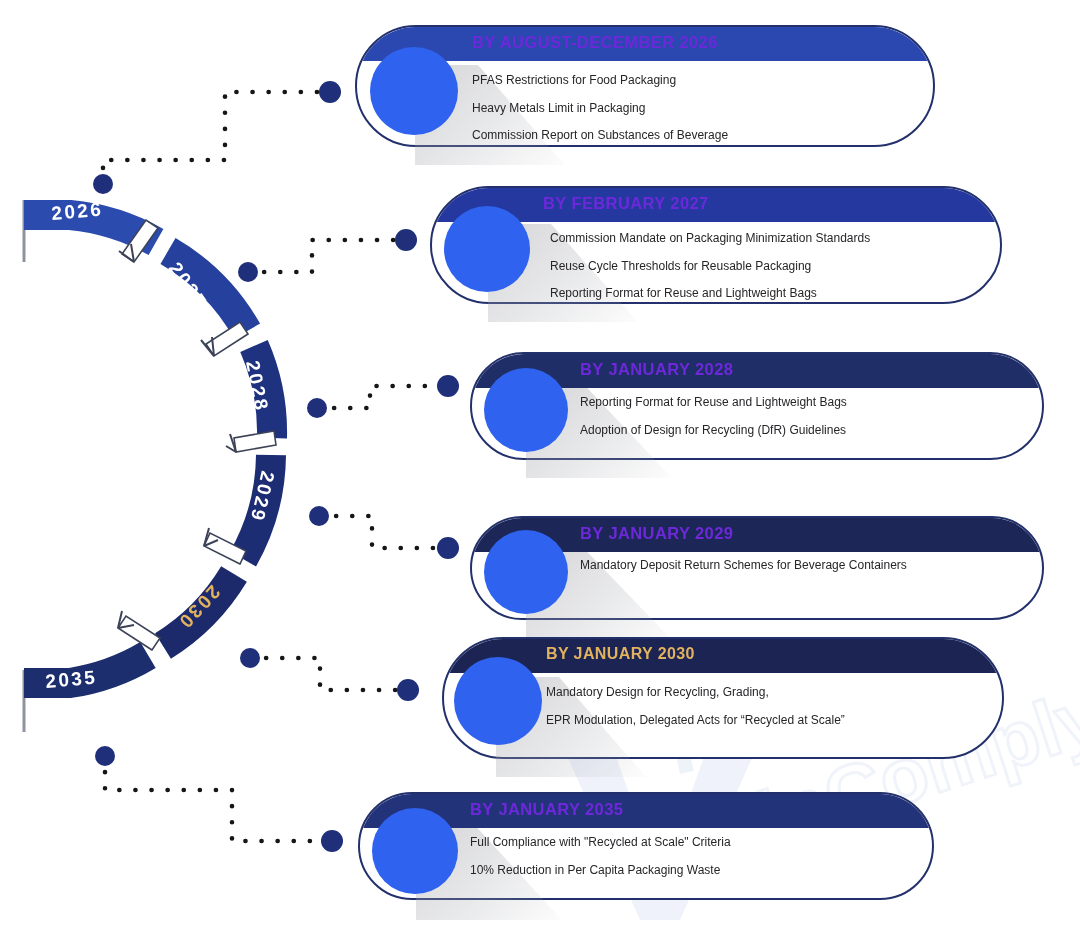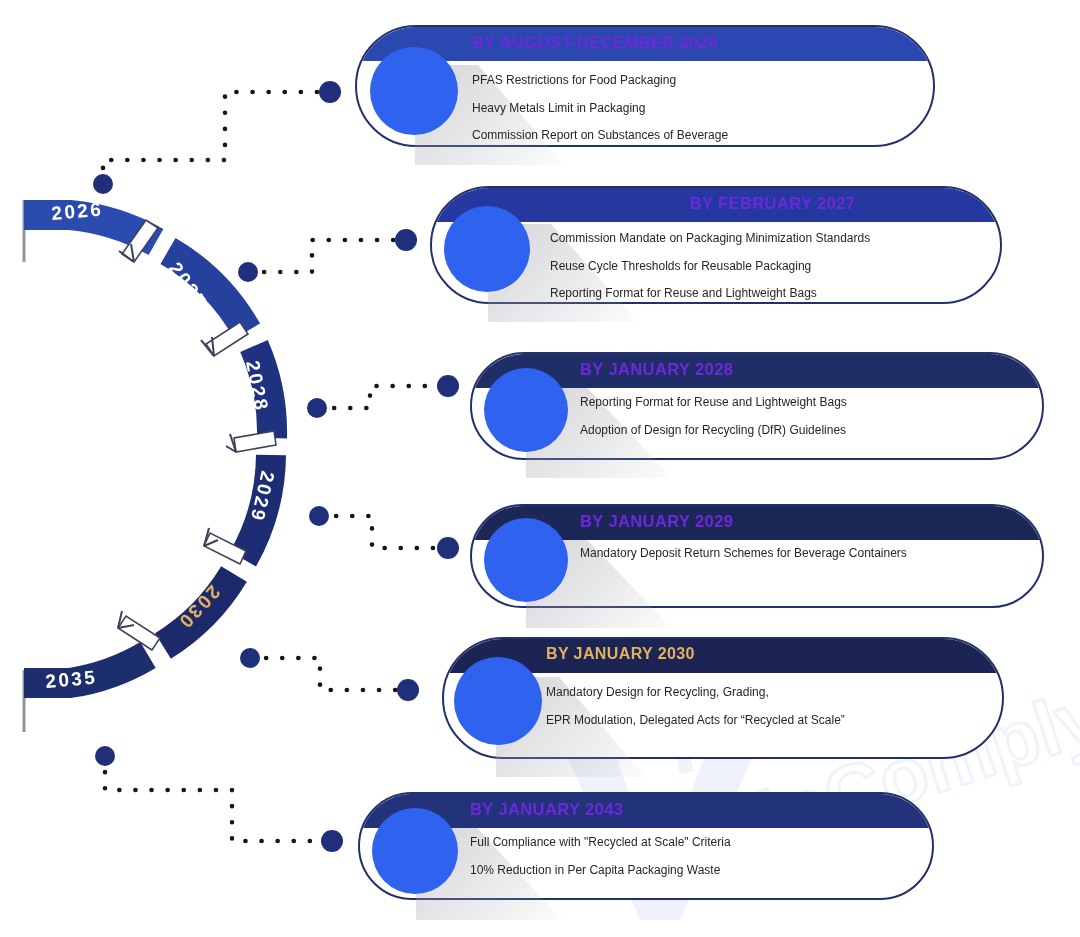--- a/index.html
+++ b/index.html
@@ -225,42 +225,42 @@
       <div class="card-line">Commission Report on Substances of Beverage</div>
     </div>
   </div>
 
   <div class="card" style="left:430px; top:186px; width:572px; height:118px;">
     <div class="card-shadow" style="left:58px; top:38px; width:150px; height:98px; clip-path:polygon(0% 0%,42% 0%,100% 100%,0% 100%);"></div>
     <div class="card-pill">
       <div class="card-head" style="background:#2438a0;"></div>
     </div>
     <div class="card-dot" style="left:14px; top:20px; width:86px; height:86px;"></div>
-    <div class="card-title" style="padding-left:113px;text-align:center;">BY FEBRUARY 2027</div>
+    <div class="card-title" style="padding-left:113px;">BY FEBRUARY 2027</div>
     <div class="card-lines" style="left:113px; top:39px;margin-left:7px;">
       <div class="card-line">Commission Mandate on Packaging Minimization Standards</div>
       <div class="card-line">Reuse Cycle Thresholds for Reusable Packaging</div>
       <div class="card-line">Reporting Format for Reuse and Lightweight Bags</div>
     </div>
   </div>
 
   <div class="card" style="left:470px; top:352px; width:574px; height:108px;">
     <div class="card-shadow" style="left:56px; top:36px; width:146px; height:90px; clip-path:polygon(0% 0%,42% 0%,100% 100%,0% 100%);"></div>
     <div class="card-pill">
       <div class="card-head" style="background:#1f2e66;"></div>
     </div>
     <div class="card-dot" style="left:14px; top:16px; width:84px; height:84px;"></div>
     <div class="card-title" style="padding-left:110px;">BY JANUARY 2028</div>
     <div class="card-lines" style="left:110px; top:37px;">
       <div class="card-line">Reporting Format for Reuse and Lightweight Bags</div>
       <div class="card-line">Adoption of Design for Recycling (DfR) Guidelines</div>
     </div>
   </div>
 
-  <div class="card" style="left:470px; top:504px; width:574px; height:104px;">
+  <div class="card" style="left:470px; top:516px; width:574px; height:104px;">
     <div class="card-shadow" style="left:56px; top:36px; width:146px; height:88px; clip-path:polygon(0% 0%,42% 0%,100% 100%,0% 100%);"></div>
     <div class="card-pill">
       <div class="card-head" style="background:#1c2757;"></div>
     </div>
     <div class="card-dot" style="left:14px; top:14px; width:84px; height:84px;"></div>
     <div class="card-title" style="padding-left:110px;">BY JANUARY 2029</div>
     <div class="card-lines" style="left:110px; top:36px;">
       <div class="card-line">Mandatory Deposit Return Schemes for Beverage Containers</div>
     </div>
   </div>
@@ -277,20 +277,20 @@
       <div class="card-line">EPR Modulation, Delegated Acts for “Recycled at Scale”</div>
     </div>
   </div>
 
   <div class="card" style="left:358px; top:792px; width:576px; height:108px;">
     <div class="card-shadow" style="left:58px; top:36px; width:146px; height:92px; clip-path:polygon(0% 0%,42% 0%,100% 100%,0% 100%);"></div>
     <div class="card-pill">
       <div class="card-head" style="background:#23337a;"></div>
     </div>
     <div class="card-dot" style="left:14px; top:16px; width:86px; height:86px;"></div>
-    <div class="card-title" style="padding-left:112px;">BY JANUARY 2043</div>
+    <div class="card-title" style="padding-left:112px;">BY JANUARY 2035</div>
     <div class="card-lines" style="left:112px; top:37px;">
       <div class="card-line">Full Compliance with "Recycled at Scale" Criteria</div>
       <div class="card-line">10% Reduction in Per Capita Packaging Waste</div>
     </div>
   </div>
 
 </div>
 
 </body></html>

